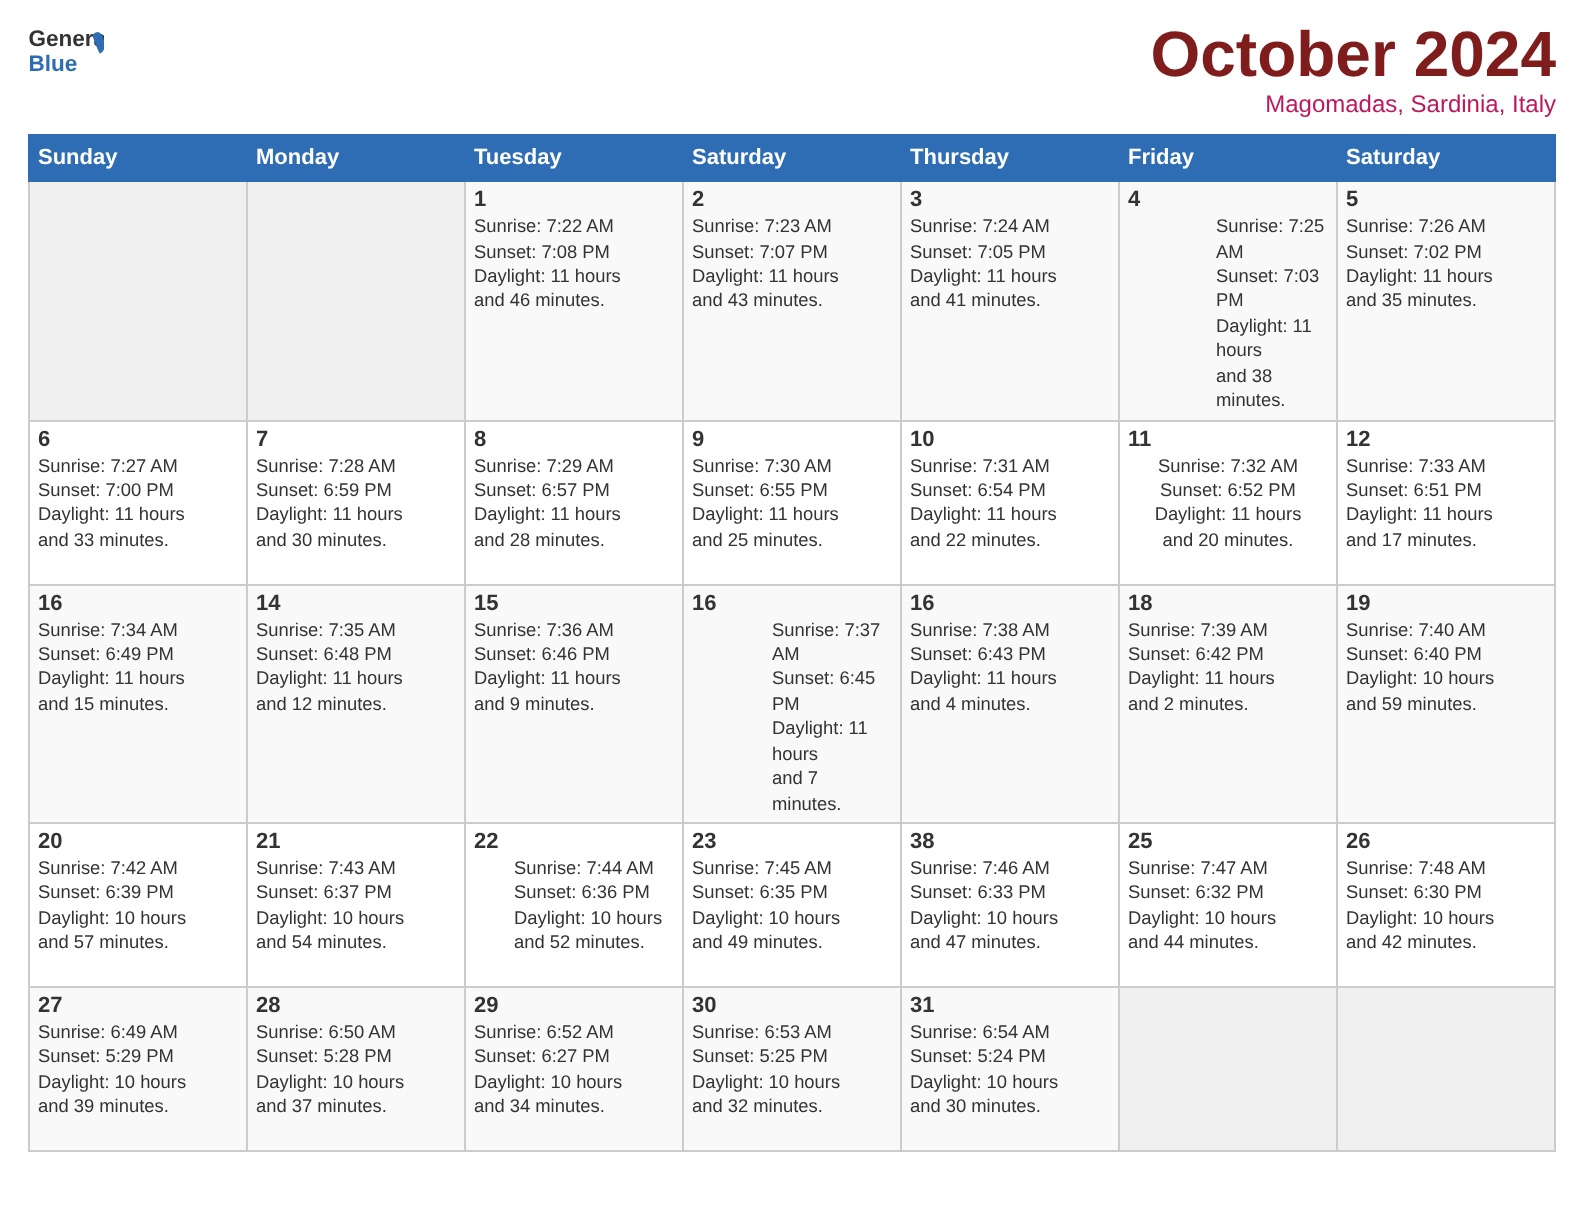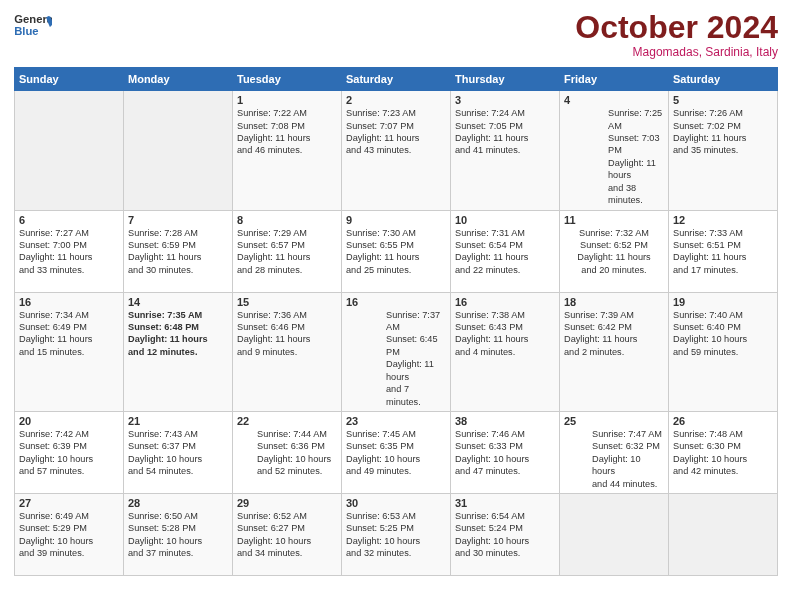--- a/index.html
+++ b/index.html
@@ -214,21 +214,21 @@
         <tr>
           <td>
             <span class="day-num">16</span>
             <div class="day-info" style="white-space: pre-line;">Sunrise: 7:34 AM
 Sunset: 6:49 PM
 Daylight: 11 hours
 and 15 minutes.</div>
           </td>
           <td>
             <span class="day-num">14</span>
-            <div class="day-info" style="white-space: pre-line; font-weight: bold;">Sunrise: 7:35 AM
+            <div class="day-info" style="white-space: pre-line;">Sunrise: 7:35 AM
 Sunset: 6:48 PM
 Daylight: 11 hours
 and 12 minutes.</div>
           </td>
           <td>
             <span class="day-num">15</span>
             <div class="day-info" style="white-space: pre-line;">Sunrise: 7:36 AM
 Sunset: 6:46 PM
 Daylight: 11 hours
 and 9 minutes.</div>
@@ -293,21 +293,21 @@
           </td>
           <td>
             <span class="day-num">38</span>
             <div class="day-info" style="white-space: pre-line;">Sunrise: 7:46 AM
 Sunset: 6:33 PM
 Daylight: 10 hours
 and 47 minutes.</div>
           </td>
           <td>
             <span class="day-num">25</span>
-            <div class="day-info" style="white-space: pre-line; margin-left: 28px;">Sunrise: 7:47 AM
+            <div class="day-info" style="white-space: pre-line;">Sunrise: 7:47 AM
 Sunset: 6:32 PM
 Daylight: 10 hours
 and 44 minutes.</div>
           </td>
           <td>
             <span class="day-num">26</span>
             <div class="day-info" style="white-space: pre-line;">Sunrise: 7:48 AM
 Sunset: 6:30 PM
 Daylight: 10 hours
 and 42 minutes.</div>

